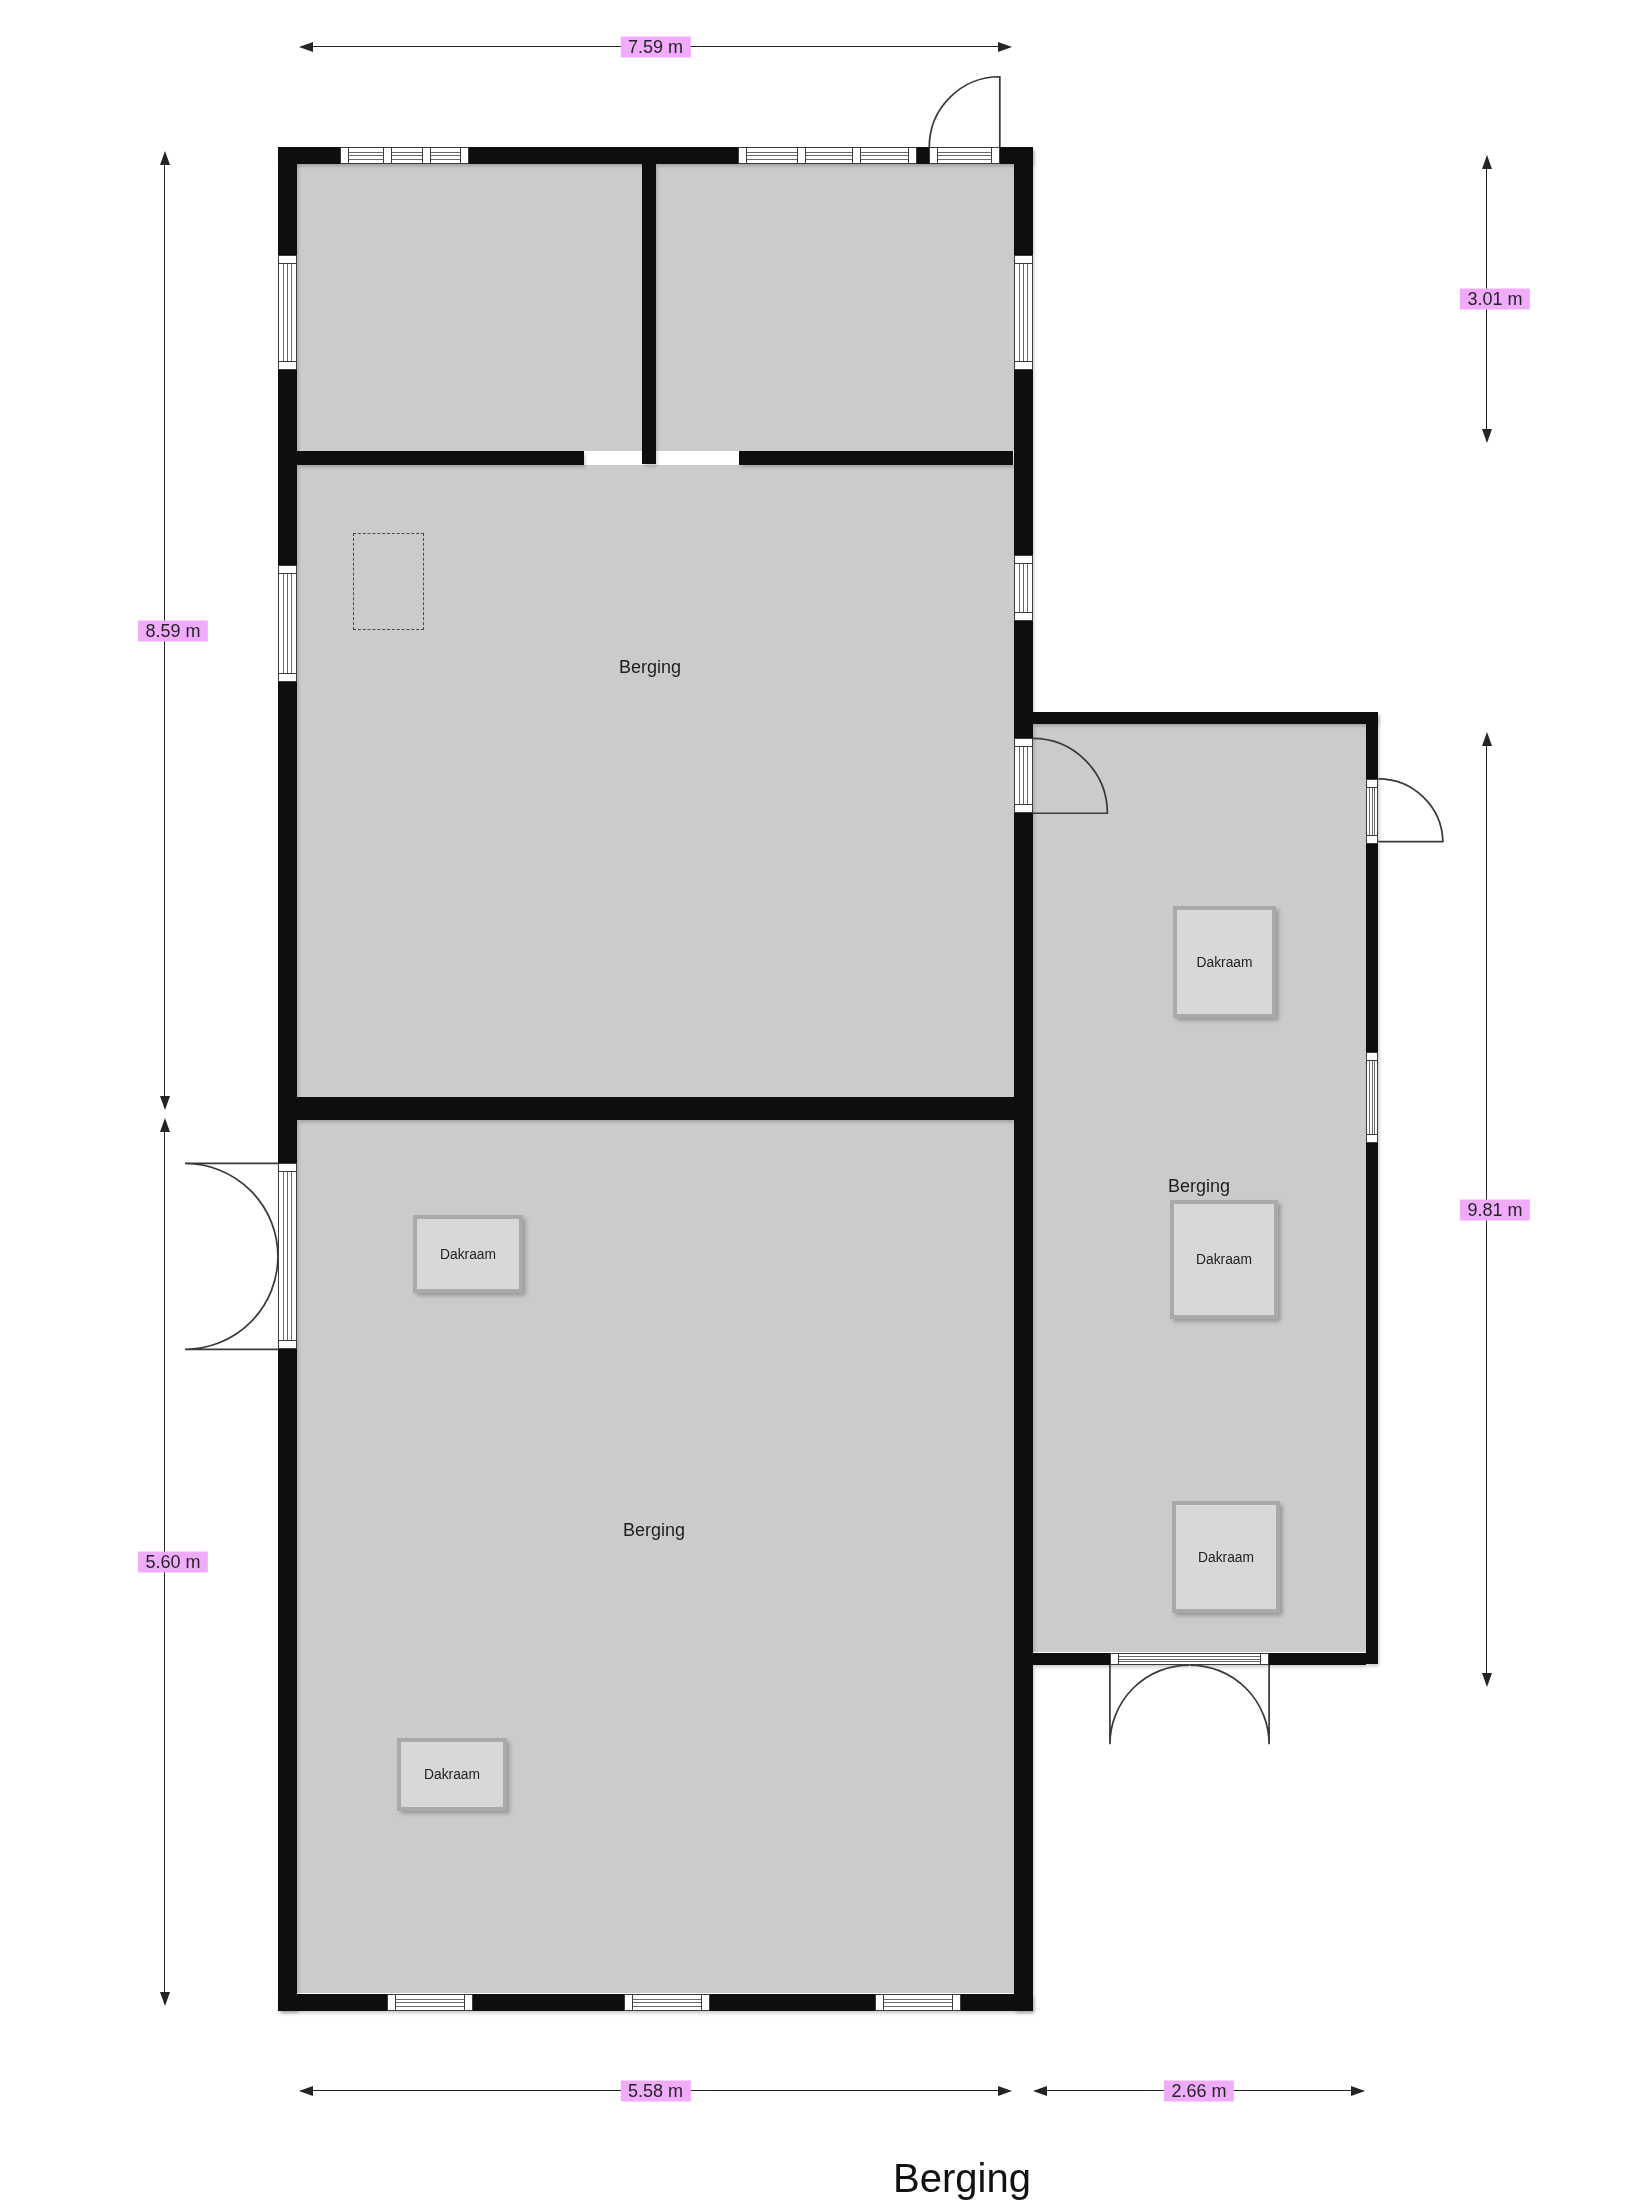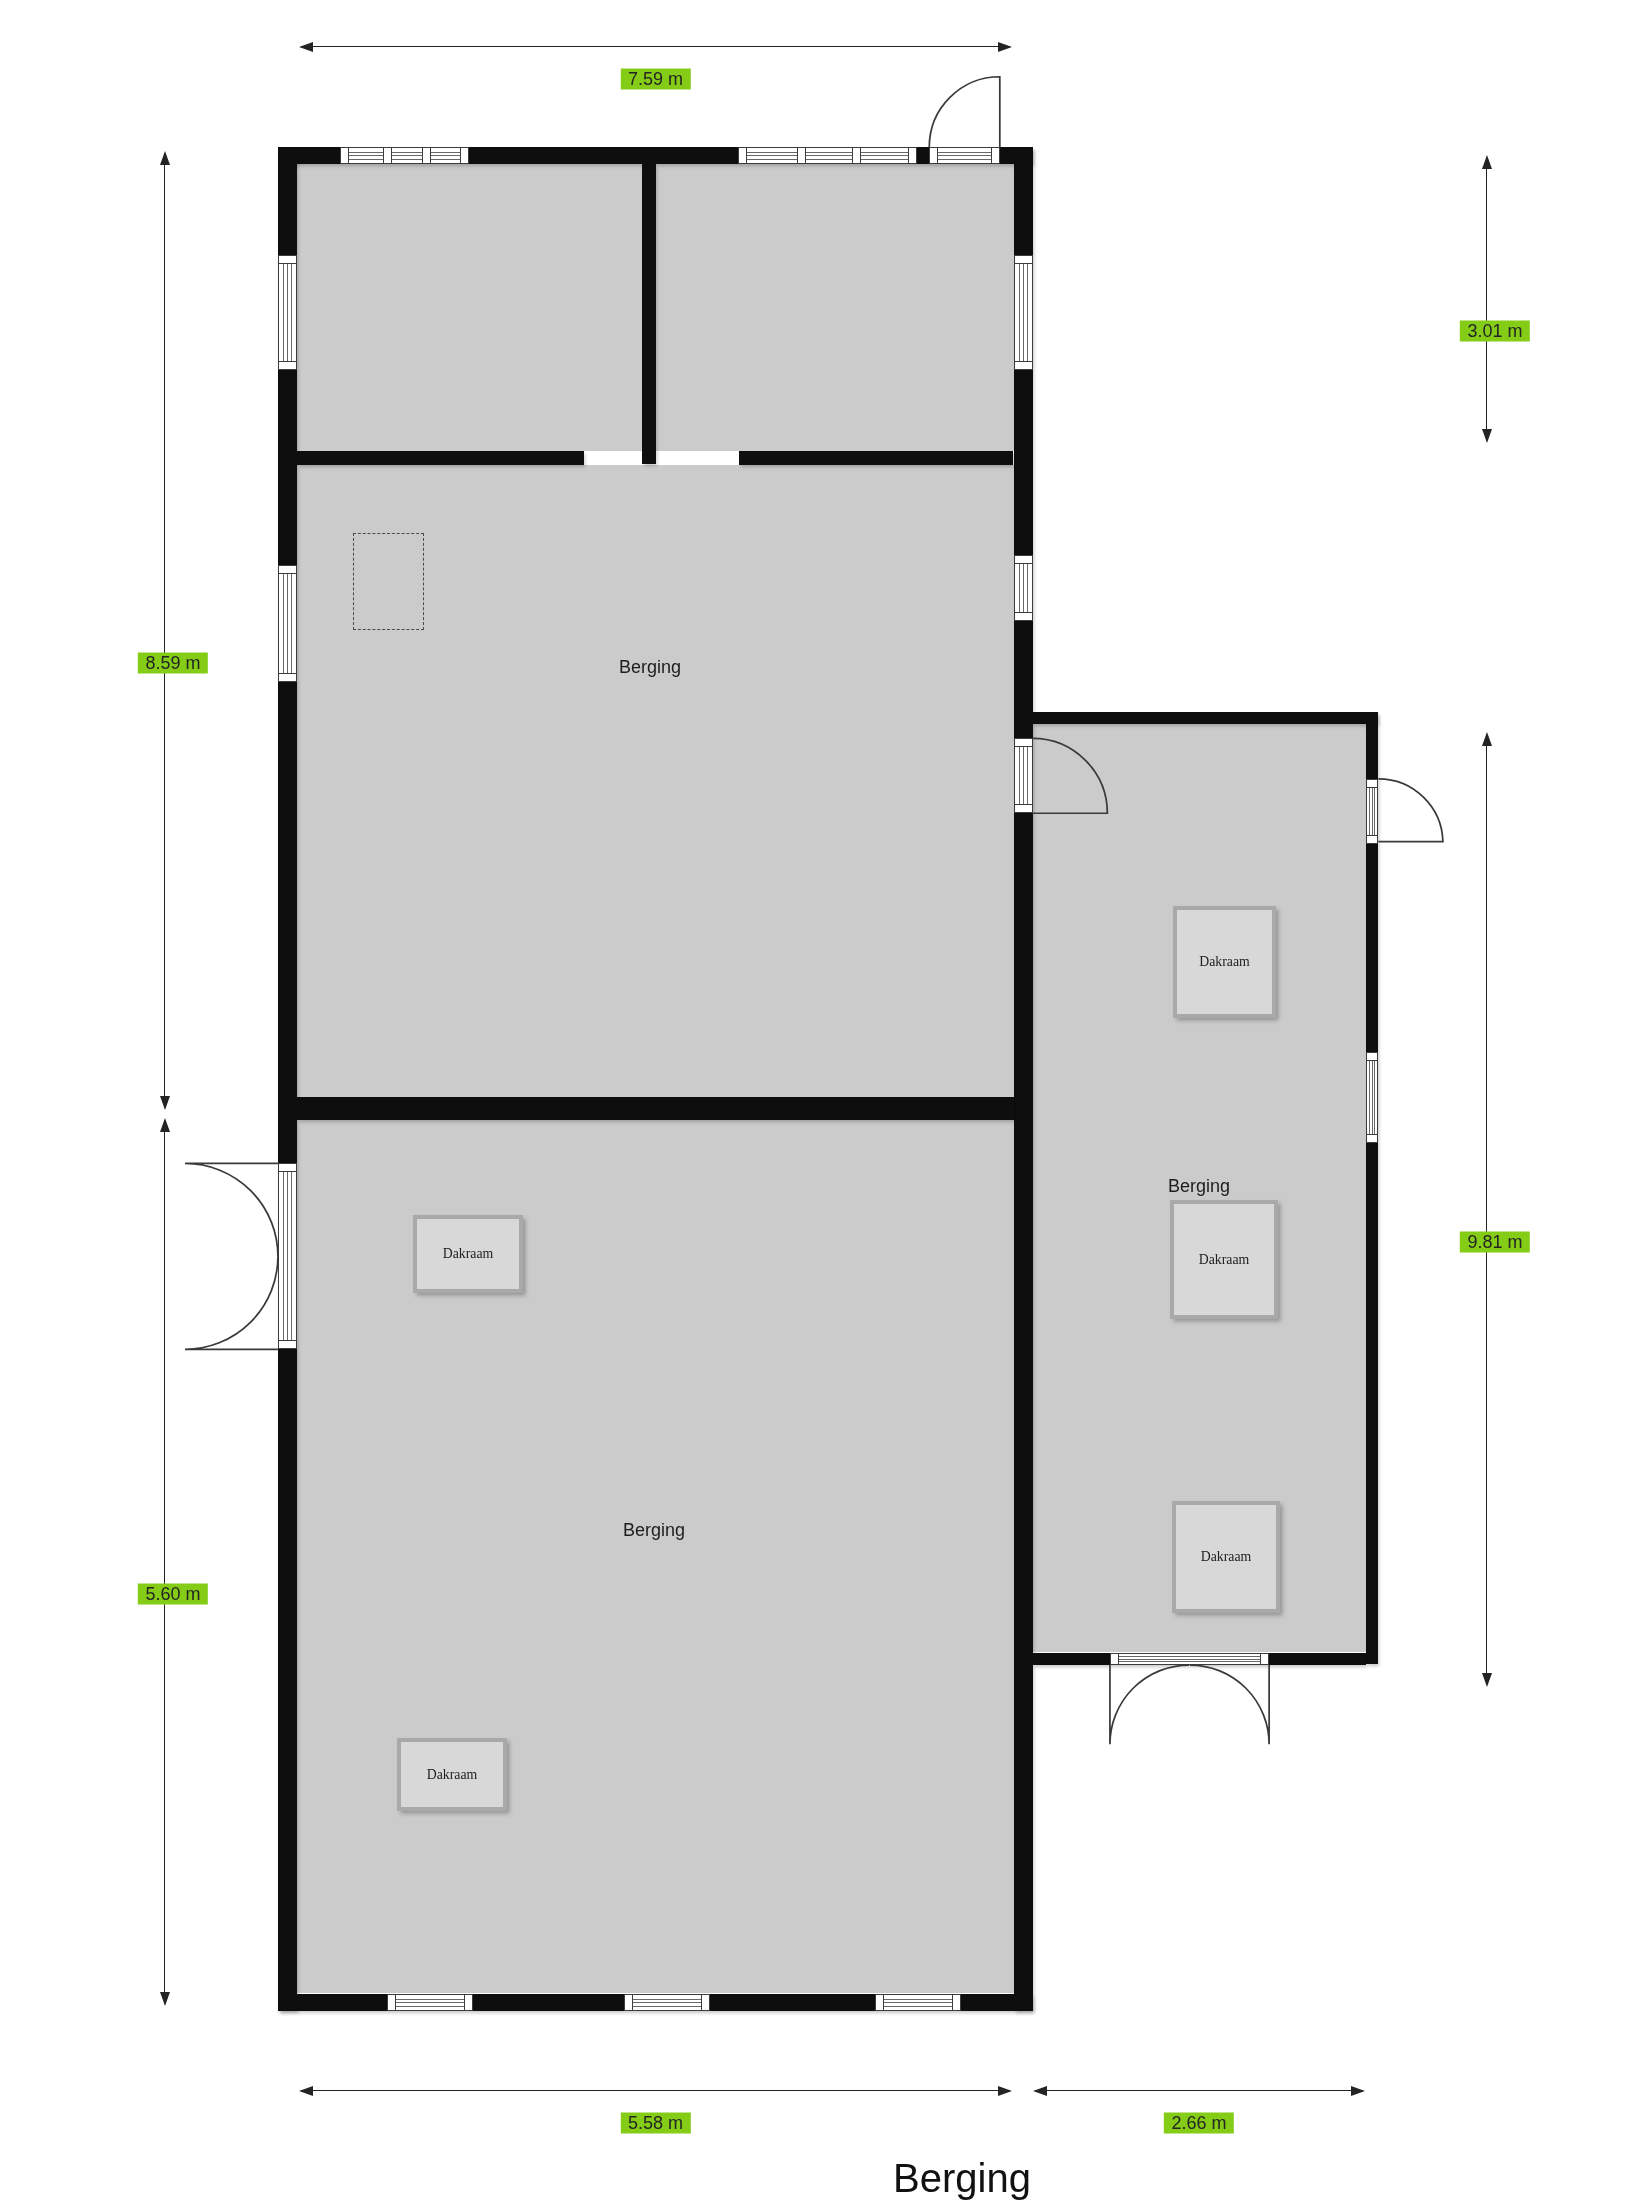--- a/index.html
+++ b/index.html
@@ -22,31 +22,31 @@
   .window.h::before,.window.h::after{content:"";position:absolute;top:-0.9px;bottom:-0.9px;width:6.9px;background:#fff;border:0.9px solid #3c3c3c;}
   .window.h::before{left:-0.9px;} .window.h::after{right:-0.9px;}
   .window.v::before,.window.v::after{content:"";position:absolute;left:-0.9px;right:-0.9px;height:6.9px;background:#fff;border:0.9px solid #3c3c3c;}
   .window.v::before{top:-0.9px;} .window.v::after{bottom:-0.9px;}
   .mullion{position:absolute;top:-0.9px;bottom:-0.9px;width:6.9px;background:#fff;border:0.9px solid #3c3c3c;}
 
   
   .skylight{position:absolute;background:#d8d8d8;border:4.3px solid #a9a9a9;box-sizing:border-box;
             box-shadow:2.6px 3.4px 4.3px rgba(0,0,0,.28);display:flex;align-items:center;justify-content:center;
             font-size:13.8px;color:#222;}
-  .skylight .inner{padding:1.7px;text-align:left;font-family:Liberation Serif, serif;}
+  .skylight .inner{padding:1.7px;text-align:left;}
 
   
   .dashed-box{position:absolute;border:1.7px dashed #4a4a4a;box-sizing:border-box;}
 
   
   .room-label{position:absolute;transform:translate(-50%,-50%);font-size:18px;color:#1d1d1d;white-space:nowrap;}
 
   
   .dim{position:absolute;}
-  .dim .lbl{position:absolute;background:#84cc16;padding:0 7.7px;font-size:18px;color:#242424;white-space:nowrap;margin-top:32px;}
+  .dim .lbl{position:absolute;background:#f0abfc;padding:0 7.7px;font-size:18px;color:#242424;white-space:nowrap;}
   .dim-h .line{position:absolute;left:0;right:0;top:-0.9px;height:0;border-top:1.7px solid #242424;}
   .dim-h .lbl{left:50%;top:0;transform:translate(-50%,-50%);}
   .dim-v .line{position:absolute;top:0;bottom:0;left:-0.9px;width:0;border-left:1.7px solid #242424;}
   .dim-v .lbl{top:50%;left:8px;transform:translate(-50%,-50%);}
   .ah{position:absolute;width:0;height:0;}
   .ah.left {left:-1.7px;top:-5.2px;border-top:5.2px solid transparent;border-bottom:5.2px solid transparent;border-right:14.6px solid #242424;}
   .ah.right{right:-1.7px;top:-5.2px;border-top:5.2px solid transparent;border-bottom:5.2px solid transparent;border-left:14.6px solid #242424;}
   .ah.up   {top:-1.7px;left:-5.2px;border-left:5.2px solid transparent;border-right:5.2px solid transparent;border-bottom:14.6px solid #242424;}
   .ah.down {bottom:-1.7px;left:-5.2px;border-left:5.2px solid transparent;border-right:5.2px solid transparent;border-top:14.6px solid #242424;}
 

